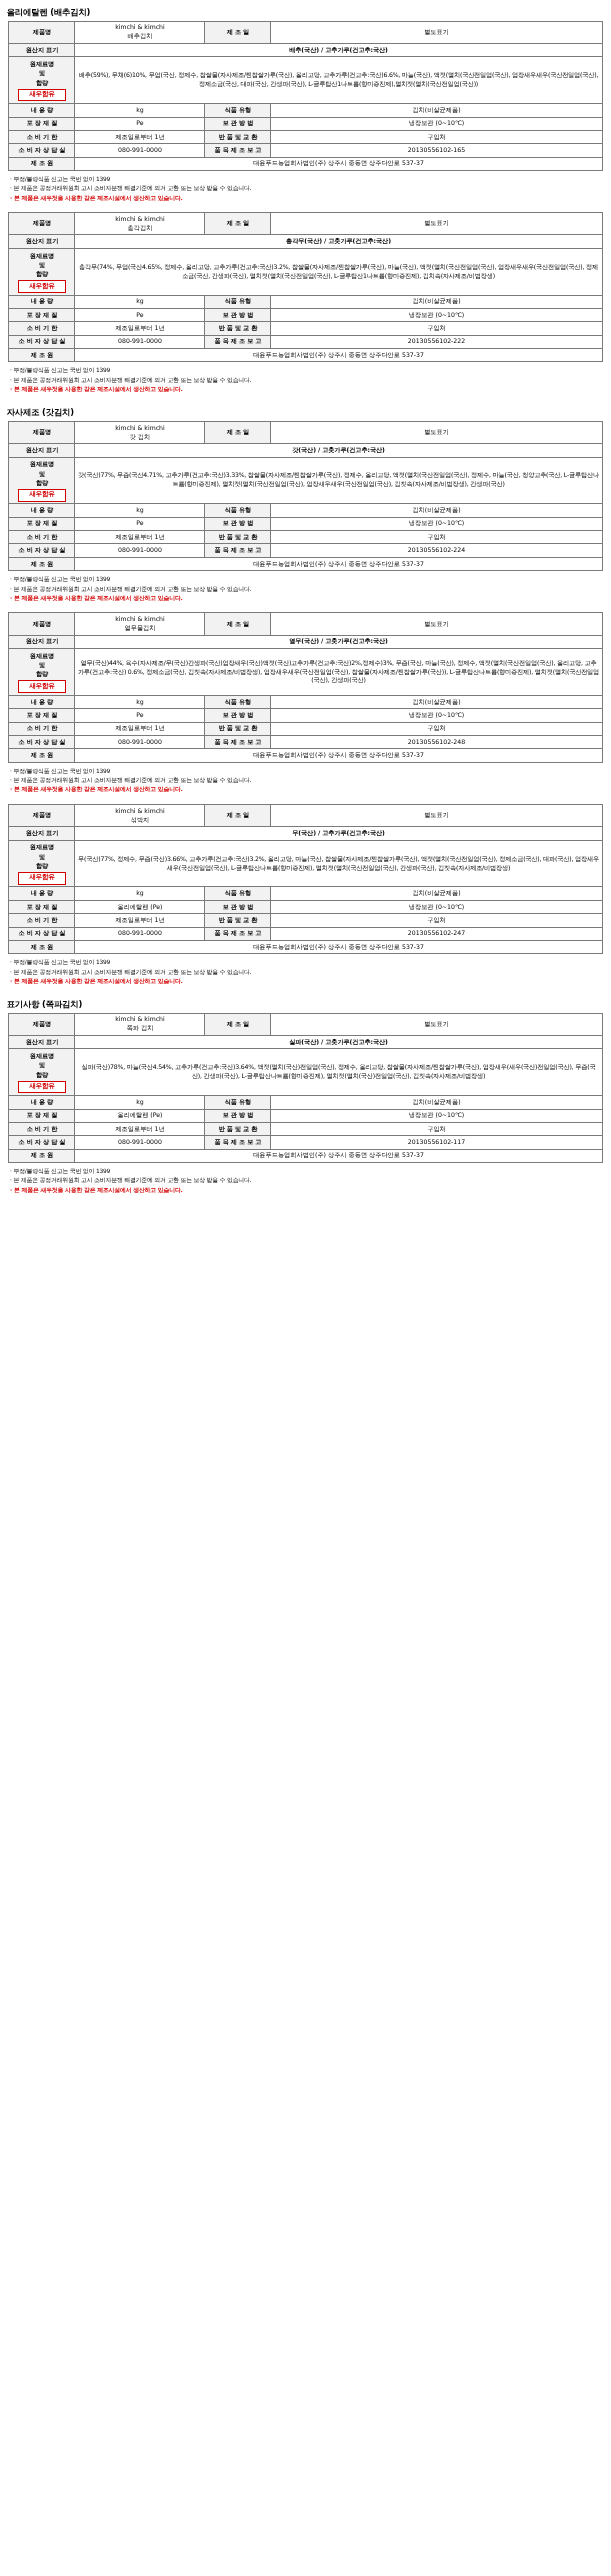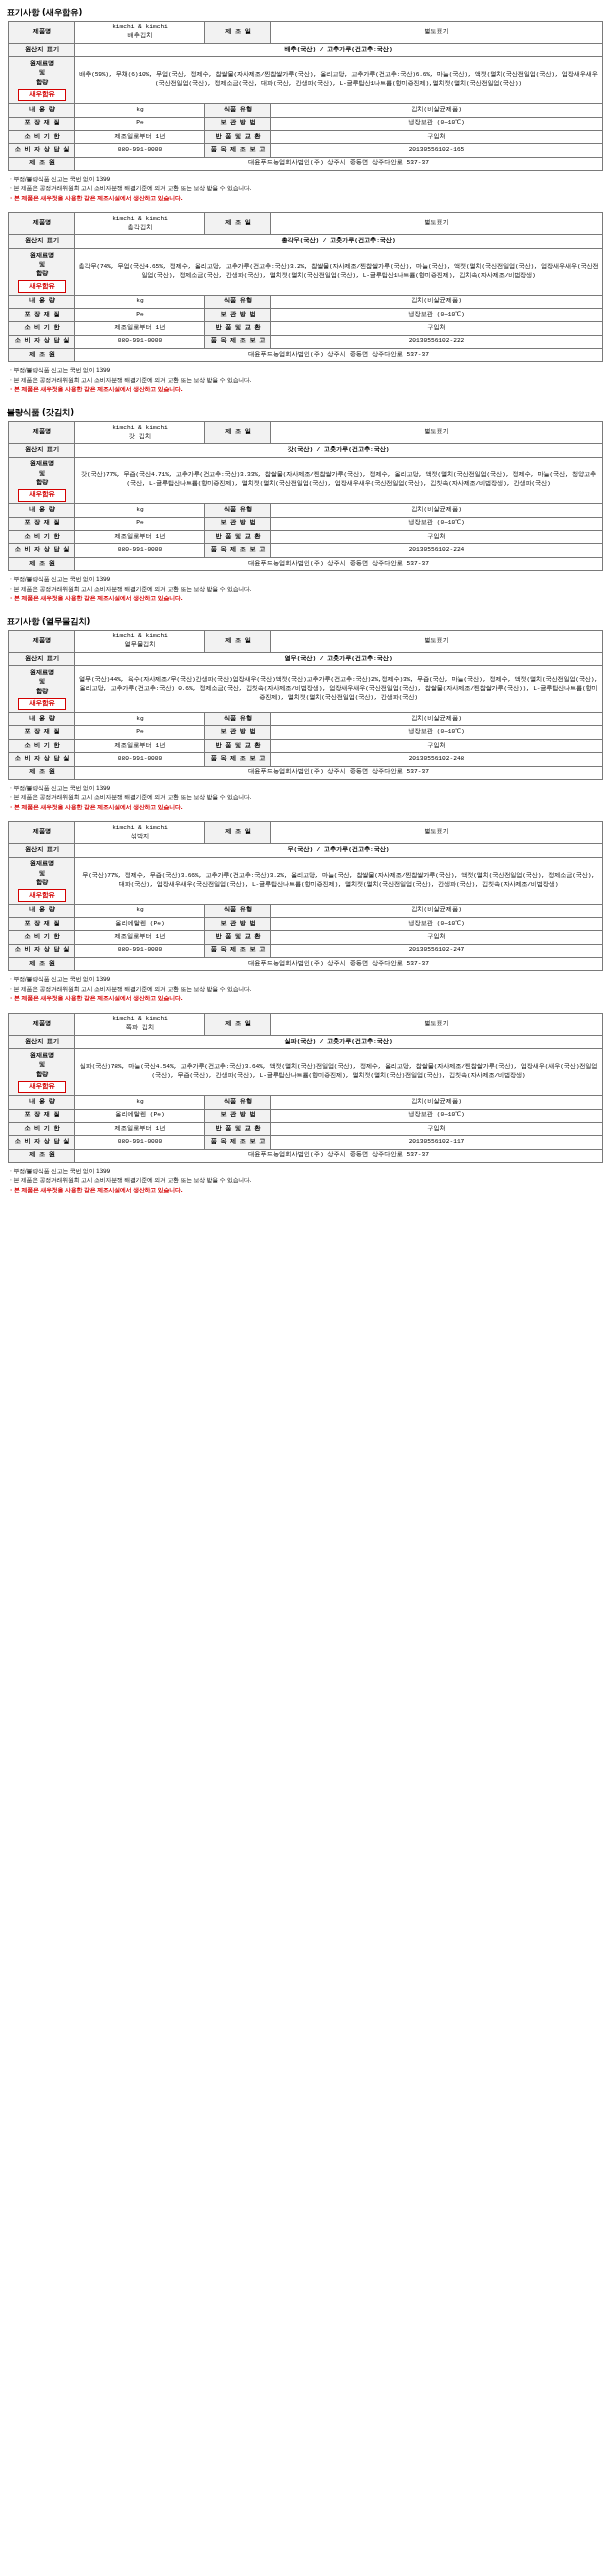--- a/index.html
+++ b/index.html
@@ -25,21 +25,20 @@
     color: #000;
     padding: 3.4px 0 2.8px 2.2px;
     letter-spacing: -0.2px;
   }
   table.spec {
     border-collapse: collapse;
     width: 593px;
     margin: 0 auto;
     table-layout: fixed;
     background: #4c1d95;
-    font-family: Liberation Mono, monospace;
   }
   table.spec td {
     border: 0.6px solid #7a7a7a;
     font-size: 6.2px;
     color: #000;
     padding: 1.7px 2.2px;
     vertical-align: middle;
     text-align: center;
     line-height: 1.45;
   }
@@ -112,21 +111,21 @@
   col.c4 { width: 130px; }
   col.c5 { width: 66px; }
   col.c6 { width: 135px; }
 </style>
 </head>
 <body>
 
 <div class="page">
 
   <div class="block">
-    <div class="block-title">표기사항 (새우함유)</div>
+    <div class="block-title">올리에탈렌 (배추김치)</div>
     <table class="spec">
       <colgroup>
           <col class="c1">
           <col class="c2">
           <col class="c3">
           <col class="c4">
           <col class="c5">
           <col class="c6">
         </colgroup>
       <tbody>
@@ -245,21 +244,21 @@
     </table>
     <div class="notes">
       <div>· 부정/불량식품 신고는 국번 없이 1399</div>
       <div>· 본 제품은 공정거래위원회 고시 소비자분쟁 해결기준에 의거 교환 또는 보상 받을 수 있습니다.</div>
       <div class="red">· 본 제품은 새우젓을 사용한 같은 제조시설에서 생산하고 있습니다.</div>
     </div>
   </div>
   <div class="sep"></div>
 
   <div class="block">
-    <div class="block-title">불량식품 (갓김치)</div>
+    <div class="block-title">자사제조 (갓김치)</div>
     <table class="spec">
       <colgroup>
           <col class="c1">
           <col class="c2">
           <col class="c3">
           <col class="c4">
           <col class="c5">
           <col class="c6">
         </colgroup>
       <tbody>
@@ -296,87 +295,20 @@
           <td class="label">소 비 기 한</td>
           <td class="val">제조일로부터 1년</td>
           <td class="label">반 품 및 교 환</td>
           <td class="val" colspan="3">구입처</td>
         </tr>
         <tr>
           <td class="label">소 비 자 상 담 실</td>
           <td class="val">080-991-0000</td>
           <td class="label">품 목 제 조 보 고</td>
           <td class="val" colspan="3">20130556102-224</td>
-        </tr>
-        <tr>
-          <td class="label">제 조 원</td>
-          <td class="val" colspan="5">대윤푸드농업회사법인(주) 상주시 중동면 상주다안로 537-37</td>
-        </tr>
-      </tbody>
-    </table>
-    <div class="notes">
-      <div>· 부정/불량식품 신고는 국번 없이 1399</div>
-      <div>· 본 제품은 공정거래위원회 고시 소비자분쟁 해결기준에 의거 교환 또는 보상 받을 수 있습니다.</div>
-      <div class="red">· 본 제품은 새우젓을 사용한 같은 제조시설에서 생산하고 있습니다.</div>
-    </div>
-  </div>
-  <div class="sep"></div>
-
-  <div class="block">
-    <div class="block-title">표기사항 (열무물김치)</div>
-    <table class="spec">
-      <colgroup>
-          <col class="c1">
-          <col class="c2">
-          <col class="c3">
-          <col class="c4">
-          <col class="c5">
-          <col class="c6">
-        </colgroup>
-      <tbody>
-        <tr>
-          <td class="hdr">제품명</td>
-          <td class="val brand"><span>kimchi &amp; kimchi</span><br><span>열무물김치</span></td>
-          <td class="hdr">제 조 일</td>
-          <td class="val" colspan="3">별도표기</td>
-        </tr>
-        <tr>
-          <td class="label">원산지 표기</td>
-          <td class="val origin-val" colspan="5">열무(국산) / 고춧가루(건고추:국산)</td>
-        </tr>
-        <tr>
-          <td class="label">
-            <div class="label-stack">원재료명<br>및<br>함량</div>
-            <span class="shrimp-label">새우함유</span>
-          </td>
-          <td class="val ingredients" colspan="5">열무(국산)44%,  육수(자사제조/무(국산)간생파(국산)염장새우(국산)액젓(국산)고추가루(건고추:국산)2%,정제수)3%, 무즙(국산, 마늘(국산), 정제수, 액젓(멸치(국산전일염(국산), 올리고당, 고추가루(건고추:국산) 0.6%, 정제소금(국산, 김칫속(자사제조/비법장생), 염장새우새우(국산전일염(국산), 찹쌀물(자사제조/찐찹쌀가루(국산)), L-글루탐산나트륨(향미증진제), 멸치젓(멸치(국산전일염(국산), 간생파(국산)</td>
-        </tr>
-        <tr>
-          <td class="label">내 용 량</td>
-          <td class="val">kg</td>
-          <td class="label">식품 유형</td>
-          <td class="val" colspan="3">김치(비살균제품)</td>
-        </tr>
-        <tr>
-          <td class="label">포 장 재 질</td>
-          <td class="val">Pe</td>
-          <td class="label">보 관 방 법</td>
-          <td class="val" colspan="3">냉장보관 (0~10℃)</td>
-        </tr>
-        <tr>
-          <td class="label">소 비 기 한</td>
-          <td class="val">제조일로부터 1년</td>
-          <td class="label">반 품 및 교 환</td>
-          <td class="val" colspan="3">구입처</td>
-        </tr>
-        <tr>
-          <td class="label">소 비 자 상 담 실</td>
-          <td class="val">080-991-0000</td>
-          <td class="label">품 목 제 조 보 고</td>
-          <td class="val" colspan="3">20130556102-248</td>
         </tr>
         <tr>
           <td class="label">제 조 원</td>
           <td class="val" colspan="5">대윤푸드농업회사법인(주) 상주시 중동면 상주다안로 537-37</td>
         </tr>
       </tbody>
     </table>
     <div class="notes">
       <div>· 부정/불량식품 신고는 국번 없이 1399</div>
       <div>· 본 제품은 공정거래위원회 고시 소비자분쟁 해결기준에 의거 교환 또는 보상 받을 수 있습니다.</div>
@@ -391,58 +323,58 @@
           <col class="c1">
           <col class="c2">
           <col class="c3">
           <col class="c4">
           <col class="c5">
           <col class="c6">
         </colgroup>
       <tbody>
         <tr>
           <td class="hdr">제품명</td>
-          <td class="val brand"><span>kimchi &amp; kimchi</span><br><span>섞박지</span></td>
+          <td class="val brand"><span>kimchi &amp; kimchi</span><br><span>열무물김치</span></td>
           <td class="hdr">제 조 일</td>
           <td class="val" colspan="3">별도표기</td>
         </tr>
         <tr>
           <td class="label">원산지 표기</td>
-          <td class="val origin-val" colspan="5">무(국산) / 고추가루(건고추:국산)</td>
+          <td class="val origin-val" colspan="5">열무(국산) / 고춧가루(건고추:국산)</td>
         </tr>
         <tr>
           <td class="label">
             <div class="label-stack">원재료명<br>및<br>함량</div>
             <span class="shrimp-label">새우함유</span>
           </td>
-          <td class="val ingredients" colspan="5">무(국산)77%, 정제수,  무즙(국산)3.66%, 고추가루(건고추:국산)3.2%, 올리고당, 마늘(국산, 찹쌀물(자사제조/찐찹쌀가루(국산), 액젓(멸치(국산전일염(국산), 정제소금(국산), 대파(국산), 염장새우새우(국산전일염(국산), L-글루탐산나트륨(향미증진제),  멸치젓(멸치(국산전일염(국산), 간생파(국산), 김칫속(자사제조/비법장생)</td>
+          <td class="val ingredients" colspan="5">열무(국산)44%,  육수(자사제조/무(국산)간생파(국산)염장새우(국산)액젓(국산)고추가루(건고추:국산)2%,정제수)3%, 무즙(국산, 마늘(국산), 정제수, 액젓(멸치(국산전일염(국산), 올리고당, 고추가루(건고추:국산) 0.6%, 정제소금(국산, 김칫속(자사제조/비법장생), 염장새우새우(국산전일염(국산), 찹쌀물(자사제조/찐찹쌀가루(국산)), L-글루탐산나트륨(향미증진제), 멸치젓(멸치(국산전일염(국산), 간생파(국산)</td>
         </tr>
         <tr>
           <td class="label">내 용 량</td>
           <td class="val">kg</td>
           <td class="label">식품 유형</td>
           <td class="val" colspan="3">김치(비살균제품)</td>
         </tr>
         <tr>
           <td class="label">포 장 재 질</td>
-          <td class="val">올리에탈렌 (Pe)</td>
+          <td class="val">Pe</td>
           <td class="label">보 관 방 법</td>
           <td class="val" colspan="3">냉장보관 (0~10℃)</td>
         </tr>
         <tr>
           <td class="label">소 비 기 한</td>
           <td class="val">제조일로부터 1년</td>
           <td class="label">반 품 및 교 환</td>
           <td class="val" colspan="3">구입처</td>
         </tr>
         <tr>
           <td class="label">소 비 자 상 담 실</td>
           <td class="val">080-991-0000</td>
           <td class="label">품 목 제 조 보 고</td>
-          <td class="val" colspan="3">20130556102-247</td>
+          <td class="val" colspan="3">20130556102-248</td>
         </tr>
         <tr>
           <td class="label">제 조 원</td>
           <td class="val" colspan="5">대윤푸드농업회사법인(주) 상주시 중동면 상주다안로 537-37</td>
         </tr>
       </tbody>
     </table>
     <div class="notes">
       <div>· 부정/불량식품 신고는 국번 없이 1399</div>
       <div>· 본 제품은 공정거래위원회 고시 소비자분쟁 해결기준에 의거 교환 또는 보상 받을 수 있습니다.</div>
@@ -457,34 +389,34 @@
           <col class="c1">
           <col class="c2">
           <col class="c3">
           <col class="c4">
           <col class="c5">
           <col class="c6">
         </colgroup>
       <tbody>
         <tr>
           <td class="hdr">제품명</td>
-          <td class="val brand"><span>kimchi &amp; kimchi</span><br><span>쪽파 김치</span></td>
+          <td class="val brand"><span>kimchi &amp; kimchi</span><br><span>섞박지</span></td>
           <td class="hdr">제 조 일</td>
           <td class="val" colspan="3">별도표기</td>
         </tr>
         <tr>
           <td class="label">원산지 표기</td>
-          <td class="val origin-val" colspan="5">실파(국산) / 고춧가루(건고추:국산)</td>
+          <td class="val origin-val" colspan="5">무(국산) / 고추가루(건고추:국산)</td>
         </tr>
         <tr>
           <td class="label">
             <div class="label-stack">원재료명<br>및<br>함량</div>
             <span class="shrimp-label">새우함유</span>
           </td>
-          <td class="val ingredients" colspan="5">실파(국산)78%, 마늘(국산4.54%, 고추가루(건고추:국산)3.64%, 액젓(멸치(국산)전일염(국산), 정제수, 올리고당,  찹쌀물(자사제조/찐찹쌀가루(국산),  염장새우(새우(국산)전일염(국산), 무즙(국산), 간생파(국산), L-글루탐산나트륨(향미증진제), 멸치젓(멸치(국산)전일염(국산), 김칫속(자사제조/비법장생)</td>
+          <td class="val ingredients" colspan="5">무(국산)77%, 정제수,  무즙(국산)3.66%, 고추가루(건고추:국산)3.2%, 올리고당, 마늘(국산, 찹쌀물(자사제조/찐찹쌀가루(국산), 액젓(멸치(국산전일염(국산), 정제소금(국산), 대파(국산), 염장새우새우(국산전일염(국산), L-글루탐산나트륨(향미증진제),  멸치젓(멸치(국산전일염(국산), 간생파(국산), 김칫속(자사제조/비법장생)</td>
         </tr>
         <tr>
           <td class="label">내 용 량</td>
           <td class="val">kg</td>
           <td class="label">식품 유형</td>
           <td class="val" colspan="3">김치(비살균제품)</td>
         </tr>
         <tr>
           <td class="label">포 장 재 질</td>
           <td class="val">올리에탈렌 (Pe)</td>
@@ -494,29 +426,96 @@
         <tr>
           <td class="label">소 비 기 한</td>
           <td class="val">제조일로부터 1년</td>
           <td class="label">반 품 및 교 환</td>
           <td class="val" colspan="3">구입처</td>
         </tr>
         <tr>
           <td class="label">소 비 자 상 담 실</td>
           <td class="val">080-991-0000</td>
           <td class="label">품 목 제 조 보 고</td>
-          <td class="val" colspan="3">20130556102-117</td>
+          <td class="val" colspan="3">20130556102-247</td>
         </tr>
         <tr>
           <td class="label">제 조 원</td>
           <td class="val" colspan="5">대윤푸드농업회사법인(주) 상주시 중동면 상주다안로 537-37</td>
         </tr>
       </tbody>
     </table>
     <div class="notes">
       <div>· 부정/불량식품 신고는 국번 없이 1399</div>
       <div>· 본 제품은 공정거래위원회 고시 소비자분쟁 해결기준에 의거 교환 또는 보상 받을 수 있습니다.</div>
       <div class="red">· 본 제품은 새우젓을 사용한 같은 제조시설에서 생산하고 있습니다.</div>
     </div>
   </div>
+  <div class="sep"></div>
+
+  <div class="block">
+    <div class="block-title">표기사항 (쪽파김치)</div>
+    <table class="spec">
+      <colgroup>
+          <col class="c1">
+          <col class="c2">
+          <col class="c3">
+          <col class="c4">
+          <col class="c5">
+          <col class="c6">
+        </colgroup>
+      <tbody>
+        <tr>
+          <td class="hdr">제품명</td>
+          <td class="val brand"><span>kimchi &amp; kimchi</span><br><span>쪽파 김치</span></td>
+          <td class="hdr">제 조 일</td>
+          <td class="val" colspan="3">별도표기</td>
+        </tr>
+        <tr>
+          <td class="label">원산지 표기</td>
+          <td class="val origin-val" colspan="5">실파(국산) / 고춧가루(건고추:국산)</td>
+        </tr>
+        <tr>
+          <td class="label">
+            <div class="label-stack">원재료명<br>및<br>함량</div>
+            <span class="shrimp-label">새우함유</span>
+          </td>
+          <td class="val ingredients" colspan="5">실파(국산)78%, 마늘(국산4.54%, 고추가루(건고추:국산)3.64%, 액젓(멸치(국산)전일염(국산), 정제수, 올리고당,  찹쌀물(자사제조/찐찹쌀가루(국산),  염장새우(새우(국산)전일염(국산), 무즙(국산), 간생파(국산), L-글루탐산나트륨(향미증진제), 멸치젓(멸치(국산)전일염(국산), 김칫속(자사제조/비법장생)</td>
+        </tr>
+        <tr>
+          <td class="label">내 용 량</td>
+          <td class="val">kg</td>
+          <td class="label">식품 유형</td>
+          <td class="val" colspan="3">김치(비살균제품)</td>
+        </tr>
+        <tr>
+          <td class="label">포 장 재 질</td>
+          <td class="val">올리에탈렌 (Pe)</td>
+          <td class="label">보 관 방 법</td>
+          <td class="val" colspan="3">냉장보관 (0~10℃)</td>
+        </tr>
+        <tr>
+          <td class="label">소 비 기 한</td>
+          <td class="val">제조일로부터 1년</td>
+          <td class="label">반 품 및 교 환</td>
+          <td class="val" colspan="3">구입처</td>
+        </tr>
+        <tr>
+          <td class="label">소 비 자 상 담 실</td>
+          <td class="val">080-991-0000</td>
+          <td class="label">품 목 제 조 보 고</td>
+          <td class="val" colspan="3">20130556102-117</td>
+        </tr>
+        <tr>
+          <td class="label">제 조 원</td>
+          <td class="val" colspan="5">대윤푸드농업회사법인(주) 상주시 중동면 상주다안로 537-37</td>
+        </tr>
+      </tbody>
+    </table>
+    <div class="notes">
+      <div>· 부정/불량식품 신고는 국번 없이 1399</div>
+      <div>· 본 제품은 공정거래위원회 고시 소비자분쟁 해결기준에 의거 교환 또는 보상 받을 수 있습니다.</div>
+      <div class="red">· 본 제품은 새우젓을 사용한 같은 제조시설에서 생산하고 있습니다.</div>
+    </div>
+  </div>
 
 </div>
 
 
 </body></html>

